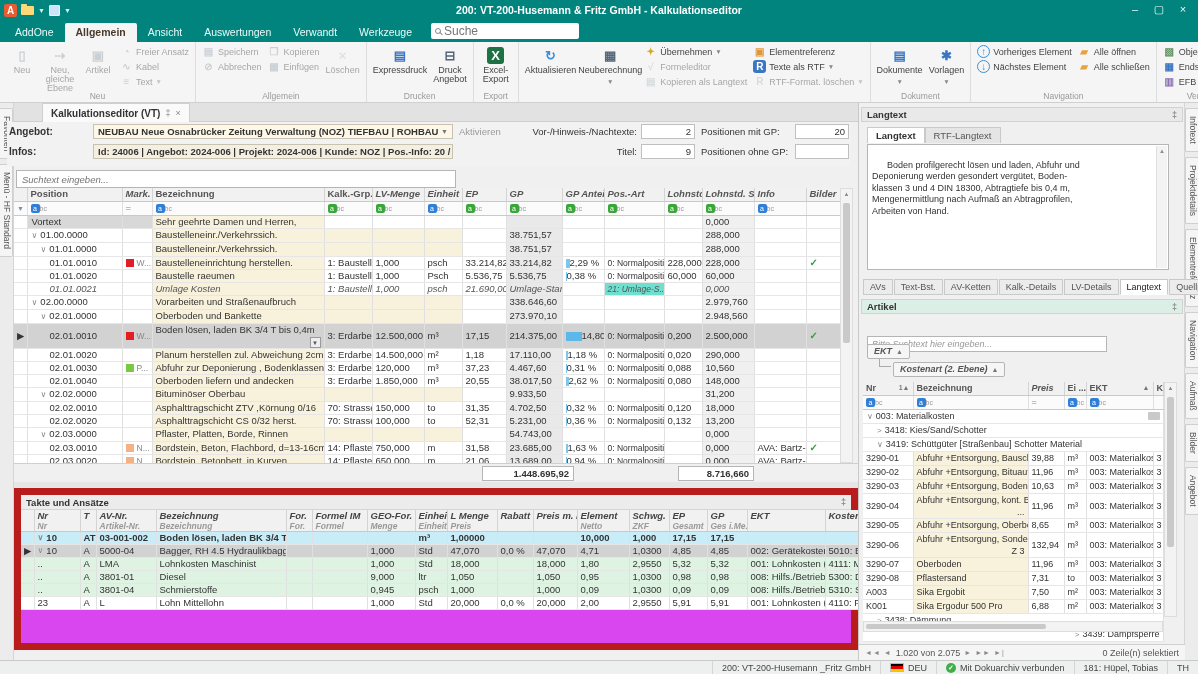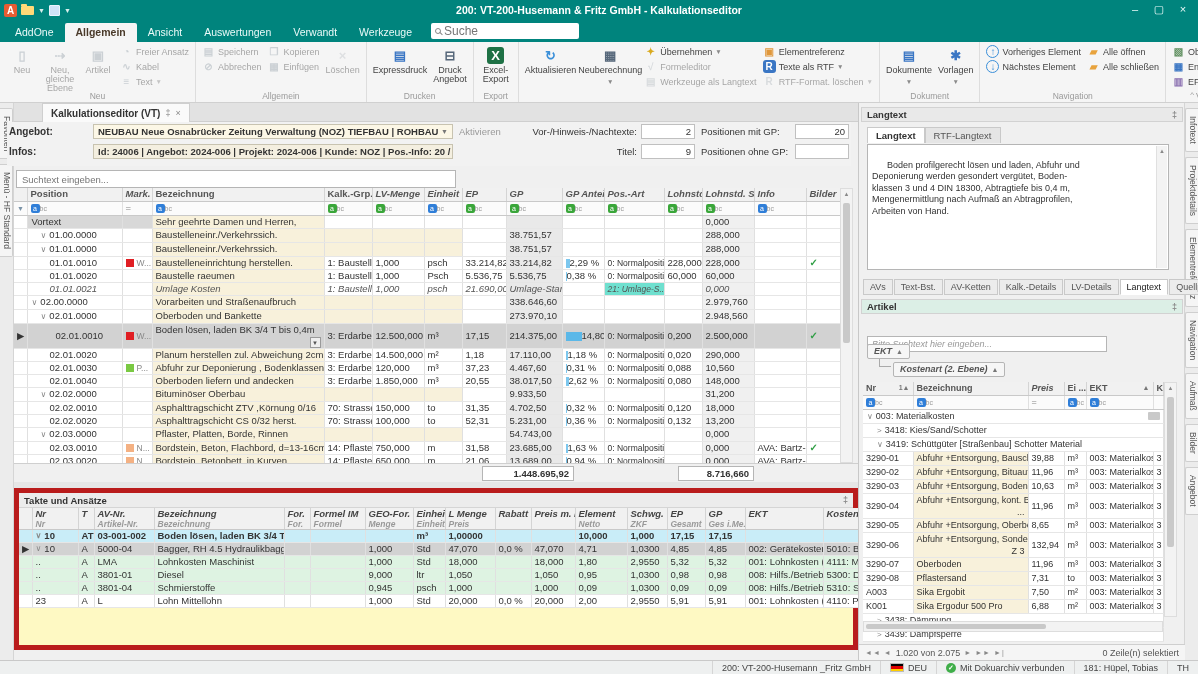--- a/index.html
+++ b/index.html
@@ -50,21 +50,21 @@
   
   .offer{position:absolute;left:7px;top:122px;width:844px;height:44px;background:#f2f2f2}
   .offer .lbl{position:absolute;font-size:10px;font-weight:bold;color:#333}
   .offer .fld{position:absolute;height:15px;background:#fcf7e6;border:1px solid #c8c3b0;font-size:9.5px;font-weight:bold;line-height:13px;padding:0 4px;overflow:hidden;white-space:nowrap}
   .offer .fld .dd{float:right;color:#777;font-size:7px}
   .offer .link{position:absolute;font-size:9.5px;color:#9a9a9a}
   .offer .rlbl{position:absolute;font-size:9.5px;color:#333;text-align:left;white-space:nowrap}
   .offer .nbox{position:absolute;height:15px;background:#fff;border:1px solid #c0c0c0;font-size:9.5px;line-height:13px;text-align:right;padding:0 3px}
 
   .main-search{position:absolute;left:16px;top:170px;width:440px;height:18px;background:#fff;border:1px solid #b5b5b5}
-  .main-search input{width:100%;height:100%;border:none;outline:none;padding:0 5px;font-size:9.5px;color:#999;font-family:"Liberation Sans",sans-serif}
+  .main-search input{width:100%;height:100%;border:none;outline:none;padding:0 5px;font-size:9.5px;font-style:italic;color:#999;font-family:"Liberation Sans",sans-serif}
 
   
   table.grid{border-collapse:collapse;table-layout:fixed;background:#fff;font-size:9.5px}
   table.grid td,table.grid th{border-right:1px solid #e0e0e0;border-bottom:1px solid #e6e6e6;padding:0 3px;height:13px;line-height:12px;overflow:hidden;white-space:nowrap;text-align:left;font-weight:normal}
   table.grid thead th{background:#f1f1f1;color:#555;font-weight:bold;border-bottom:1px solid #c9c9c9;border-right:1px solid #d4d4d4}
   table.grid tr.flt td{background:#fbfbfb;height:12px;border-bottom:1px solid #c9c9c9}
   .it{font-style:italic}
   .num{text-align:right}
   .bold{font-weight:bold}
   .ctr{text-align:center}
@@ -97,21 +97,21 @@
   .sb-thumb{position:absolute;left:2px;right:2px;background:#c9c9c9;border-radius:2px}
   .hscroll{position:absolute;height:11px;background:#f3f3f3;border:1px solid #ddd}
   .hthumb{position:absolute;top:2px;bottom:2px;background:#c9c9c9;border-radius:2px}
 
   .totals-strip{position:absolute;left:14px;top:463px;width:844px;height:19px;background:#f0f0f0;border-top:1px solid #cfcfcf}
   .total-box{position:absolute;top:2px;height:15px;background:#fff;border:1px solid #b5b5b5;font-size:9.5px;font-weight:bold;text-align:right;padding:0 4px;line-height:13px}
 
   .splitter{position:absolute;left:14px;top:482px;width:844px;height:6px;background:#e6e6e6}
 
   
-  .takte-panel{position:absolute;left:14px;top:488px;width:844px;height:162px;background:#fef9c3;border:5px solid #b91c1c}
+  .takte-panel{position:absolute;left:14px;top:488px;width:844px;height:162px;background:#d946ef;border:7px solid #b91c1c}
   .panel-title{height:15px;background:#ececec;border-bottom:1px solid #d5d5d5;font-size:9.5px;font-weight:bold;padding:1px 5px;display:flex;align-items:center}
   .pin{margin-left:auto;color:#8a8a8a;font-size:9px}
 
   
   .right-panel{position:absolute;left:858px;top:103px;width:326px;height:557px;background:#f0f0f0;border-left:1px solid #c8c8c8}
   .rp-title{position:absolute;left:2px;width:322px;height:15px;background:#e9e9e9;border:1px solid #d2d2d2;font-size:9.5px;font-weight:bold;padding:1px 5px;display:flex;align-items:center}
   .rp-title.green{background:#dcefe6}
   .lt-tabs{position:absolute;left:8px;display:flex}
   .lt-tab{padding:2px 8px;font-size:9.5px;background:#e5e5e5;border:1px solid #c9c9c9;border-bottom:none;color:#555}
   .lt-tab.active{background:#fff;font-weight:bold;color:#333}
@@ -286,21 +286,21 @@
             <span class="rb-ico" style="color: rgb(217, 169, 29);">✦</span>
             <span>Übernehmen</span>
             <span class="dd-caret">▼</span>
           </div>
           <div class="rb-btn disabled">
             <span class="rb-ico" style="color: rgb(181, 188, 194);">√</span>
             <span>Formeleditor</span>
           </div>
           <div class="rb-btn disabled">
             <span class="rb-ico" style="color: rgb(181, 188, 194);">▤</span>
-            <span>Werkzeuge als Langtext</span>
+            <span>Kopieren als Langtext</span>
           </div>
         </div>
         <div class="rb-col">
           <div class="rb-btn">
             <span class="rb-ico" style="color: rgb(224, 151, 58);">▣</span>
             <span>Elementreferenz</span>
           </div>
           <div class="rb-btn">
             <span class="rb-ico" style="color: rgb(255, 255, 255); background: rgb(58, 118, 196);">R</span>
             <span>Texte als RTF</span>
@@ -489,21 +489,21 @@
             <td class="num bold bg-gray"></td>
             <td class="num"><span></span></td>
             <td style="font-size: 8.5px;"></td>
             <td class="num"></td>
             <td class="num bg-lgray">0,000</td>
             <td></td>
             <td class="ctr"></td>
           </tr>
           <tr>
             <td class="ctr"></td>
-            <td class="bold" style="padding-left: 13px;"><span class="chev">∨</span><span>01.00.0000</span></td>
+            <td class="bold" style="padding-left: 4px;"><span class="chev">∨</span><span>01.00.0000</span></td>
             <td></td>
             <td class="bg-beige bold"><span>Baustelleneinr./Verkehrssich.</span></td>
             <td class="bg-beige"></td>
             <td class="num bg-beige"></td>
             <td class="bg-beige"></td>
             <td class="num"></td>
             <td class="num bold bg-gray">38.751,57</td>
             <td class="num"><span></span></td>
             <td style="font-size: 8.5px;"></td>
             <td class="num"></td>
@@ -608,21 +608,21 @@
             <td class="num bold bg-gray">273.970,10</td>
             <td class="num"><span></span></td>
             <td style="font-size: 8.5px;"></td>
             <td class="num"></td>
             <td class="num bold bg-lgray">2.948,560</td>
             <td></td>
             <td class="ctr"></td>
           </tr>
           <tr class="r-sel">
             <td class="ctr">▶</td>
-            <td style="padding-left: 28px;"><span>02.01.0010</span></td>
+            <td style="padding-left: 22px;"><span>02.01.0010</span></td>
             <td><span class="mark-sq" style="background: rgb(224, 30, 35);"></span><span class="mark-t">W...</span></td>
             <td><span>Boden lösen, laden BK 3/4 T bis 0,4m</span><span class="dd-box">▼</span></td>
             <td>3: Erdarbeiten</td>
             <td class="num">12.500,000</td>
             <td>m³</td>
             <td class="num">17,15</td>
             <td class="num bold">214.375,00</td>
             <td class="num"><span class="bar" style="width: 16px; background: rgb(91, 184, 232);"></span><span>14,80 %</span></td>
             <td style="font-size: 8.5px;">0: Normalposition</td>
             <td class="num">0,200</td>
@@ -1192,21 +1192,21 @@
               <td class="bg-beige" style="height: 14px;"><span>Sika Ergodur 500 Pro</span></td>
               <td class="num bold" style="height: 14px;">6,88</td>
               <td style="height: 14px;">m²</td>
               <td style="height: 14px;">003: Materialkosten</td>
               <td style="height: 14px;">3</td>
             </tr>
             <tr>
               <td class="bold" colspan="6" style="height: 14px; padding-left: 14px;"><span class="chev">&gt;</span><span>3438: Dämmung</span></td>
             </tr>
             <tr>
-              <td class="bold" colspan="6" style="height: 14px; padding-left: 14px;"><span class="chev">&gt;</span><span>3439: Dampfsperre</span></td>
+              <td class="bold" colspan="6" style="height: 14px; padding-left: 14px; text-align: right;"><span class="chev">&gt;</span><span>3439: Dampfsperre</span></td>
             </tr>
           </tbody>
         </table>
     </div>
     <div class="vscroll" style="left:305px;top:279px;height:235px">
       <div class="sb-arr">▲</div>
       <div class="sb-thumb" style="top:14px;height:150px"></div>
     </div>
     <div class="hscroll" style="left:4px;top:518px;width:300px">
       <div class="hthumb" style="left:2px;width:180px"></div>

